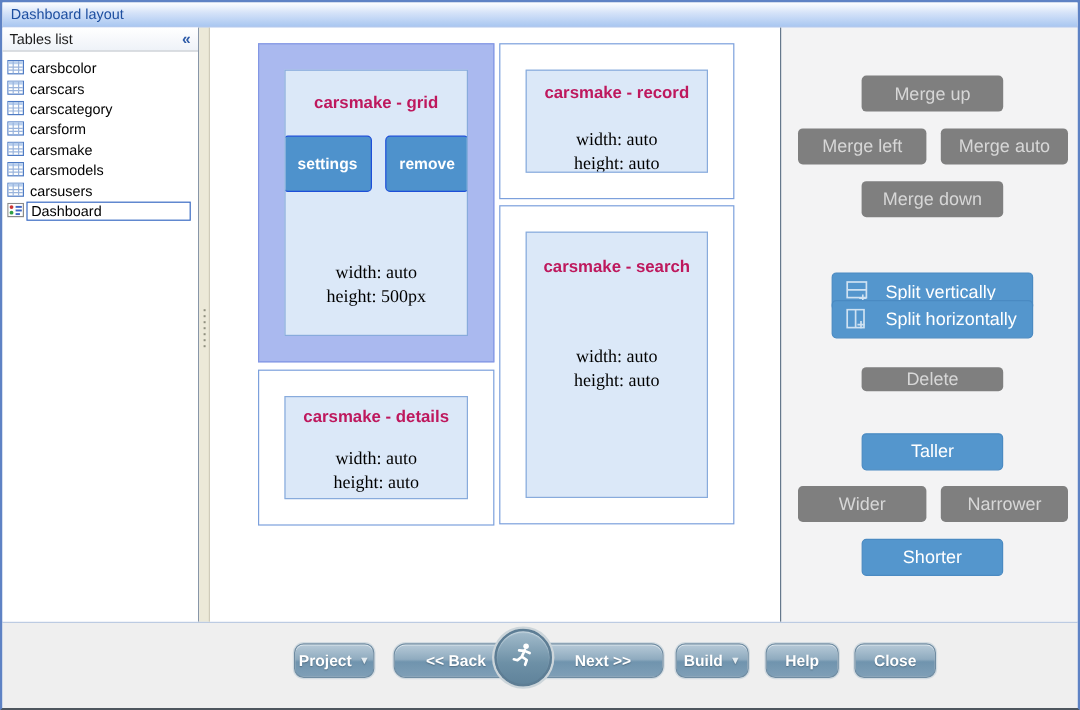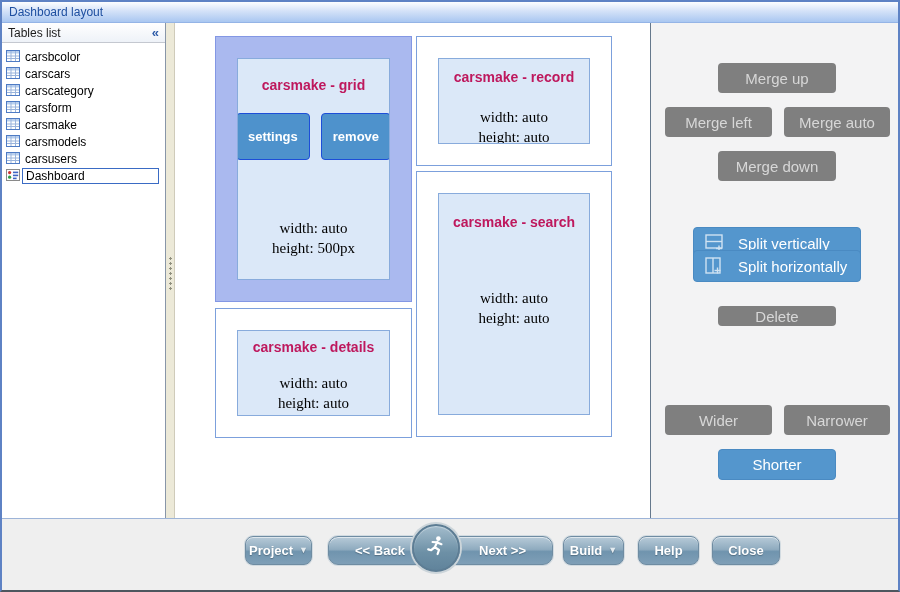--- a/index.html
+++ b/index.html
@@ -298,20 +298,21 @@
               <rect x="1" y="1" width="14" height="15"></rect>
               <line x1="8" y1="1" x2="8" y2="16"></line>
               <line x1="12.5" y1="10.5" x2="12.5" y2="16.5"></line>
               <line x1="9.5" y1="13.5" x2="15.5" y2="13.5"></line>
             </svg>
           </span>
         <span>Split horizontally</span>
       </button>
 
       <button class="tool-btn disabled tb-delete">Delete</button>
+      <button class="tool-btn primary tb-taller">Taller</button>
       <button class="tool-btn disabled tb-wider">Wider</button>
       <button class="tool-btn disabled tb-narrower">Narrower</button>
       <button class="tool-btn primary tb-shorter">Shorter</button>
     </div>
 
   </div>
 
   <div class="toolbar">
     <button class="nav-btn btn-project">
       <span>Project</span>

